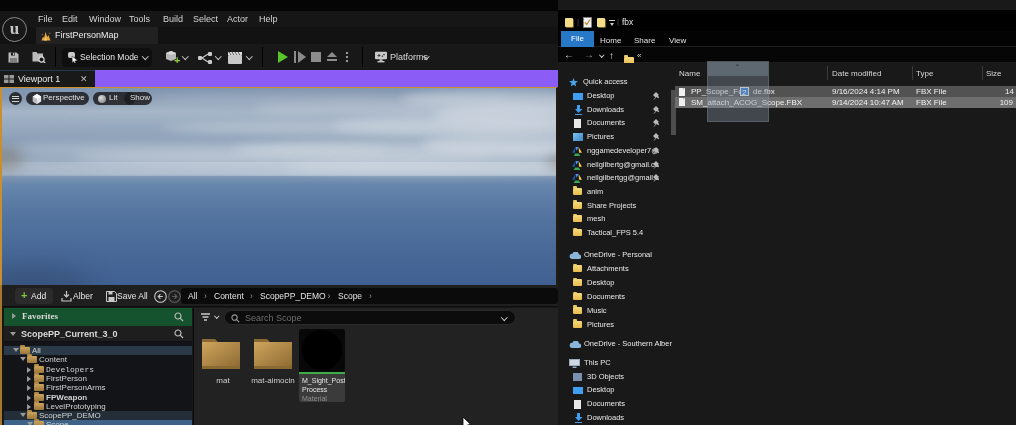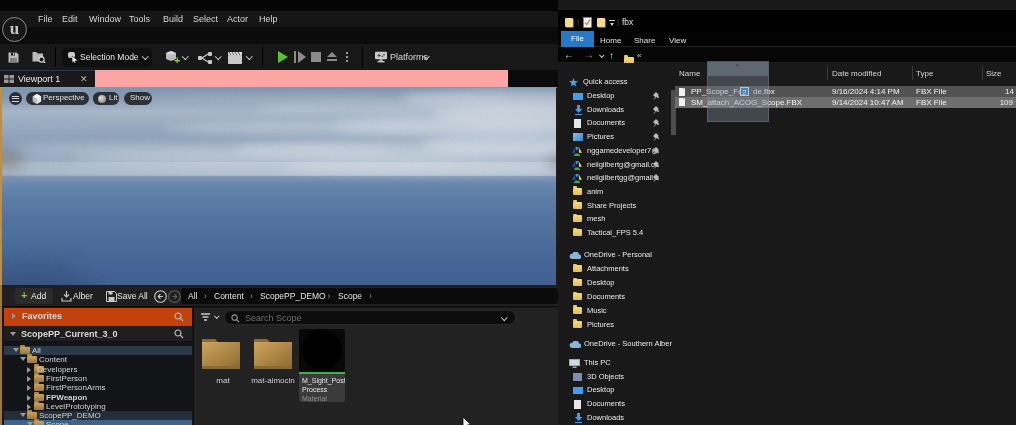--- a/index.html
+++ b/index.html
@@ -8,21 +8,21 @@
   
   #ue { position:absolute; left:0; top:0; width:558px; height:425px; background:#0b0b0b; }
   #ue-menurow { position:absolute; left:0; top:11px; width:558px; height:16px; background:#161616; }
   #ue-topblack { position:absolute; left:0; top:0; width:558px; height:11px; background:#050505; }
   .menu { position:absolute; top:2.5px; font-size:9px; color:#d4d4d4; }
   #ue-logo { position:absolute; left:2px; top:17px; width:25px; height:25px; border-radius:50%; background:#181818; border:1.5px solid #8a8a8a; z-index:5; }
   #ue-logo span { position:absolute; left:50%; top:50%; transform:translate(-50%,-54%); font-family:"Liberation Serif",serif; font-weight:bold; font-size:17px; color:#c4c4c4; }
   #ue-tabrow { position:absolute; left:0; top:27px; width:558px; height:17px; background:#121212; }
   #ue-maptab { position:absolute; left:36px; top:0; width:122px; height:17px; background:#212121; }
   #ue-toolbar { position:absolute; left:0; top:44px; width:558px; height:26px; background:#181818; }
-  #ue-vprow { position:absolute; left:0; top:70px; width:508px; height:17px; background:#fca5a5; }
+  #ue-vprow { position:absolute; left:0; top:70px; width:558px; height:17px; background:#8b5cf6; }
   #ue-vptab { position:absolute; left:0; top:0; width:95px; height:17px; background:#191919; border-top:1px solid #253a4d; }
   
   #vp { position:absolute; left:0; top:87px; width:558px; height:198px; background:#4f6f9d; border-top:1.5px solid #c98f2e; border-left:2px solid #c98f2e; border-right:2px solid #241a10; }
   #sky { position:absolute; inset:0; overflow:hidden;
     background:linear-gradient(180deg,
       #7e95af 0%, #8799b2 5%, #9daec2 12%, #99abc0 18%, #8da1b9 26%,
       #93a6bc 33%, #a2b2c5 40%, #9fb0c4 43.6%, #8097b5 45%, #7590b1 46.5%,
       #6887ad 49%, #5e7ea8 55%, #53739f 67%, #4a6b99 80%, #436394 94%, #3f6090 100%);
   }
   .cloud { position:absolute; background:#d9dfe6; border-radius:50%; filter:blur(5px); }
@@ -73,20 +73,31 @@
   <div id="ue-menurow">
     <span class="menu" style="left:38px">File</span>
     <span class="menu" style="left:62px">Edit</span>
     <span class="menu" style="left:89px">Window</span>
     <span class="menu" style="left:129px">Tools</span>
     <span class="menu" style="left:163px">Build</span>
     <span class="menu" style="left:193px">Select</span>
     <span class="menu" style="left:227px">Actor</span>
     <span class="menu" style="left:259px">Help</span>
   </div>
+  <div id="ue-tabrow">
+    <div id="ue-maptab">
+      <svg width="10" height="10" style="position:absolute;left:5px;top:4px" viewBox="0 0 10 10">
+          <path d="M0.5 9.5 L2 5.5 L3 7 L4.6 1 L6.2 6 L7.4 4 L9.5 9.5 Z" fill="#e8a33d"></path>
+          <path d="M3 9.5 L4.6 5.5 L6 9.5Z" fill="#f6cf6a"></path>
+          <rect x="0.8" y="3.2" width="0.9" height="0.9" fill="#e8a33d"></rect>
+          <rect x="8.2" y="1.8" width="0.9" height="0.9" fill="#e8a33d"></rect>
+        </svg>
+      <span style="position:absolute;left:19px;top:3px;font-size:9px;color:#ececec;">FirstPersonMap</span>
+    </div>
+  </div>
   <div id="ue-logo">
       <span>u</span>
     </div>
   <div id="ue-toolbar">
 
     <svg width="11" height="11" style="position:absolute;left:8px;top:8px" viewBox="0 0 11 11">
         <path d="M0.5 0.5 h8 l2 2 v8 h-10z" fill="#b9b9b9"></path>
         <rect x="3" y="0.5" width="4" height="3" fill="#1a1a1a"></rect>
         <rect x="5" y="1" width="1.4" height="2" fill="#b9b9b9"></rect>
         <rect x="2" y="6" width="7" height="4.5" fill="#808080"></rect>
@@ -193,21 +204,21 @@
       <div style="position:absolute;left:3px;top:6px;width:7px;height:1.2px;background:#d4d4d4;"></div>
       <div style="position:absolute;left:3px;top:8.5px;width:7px;height:1.2px;background:#d4d4d4;"></div>
     </div>
     <div class="pill" style="left:24px;top:4px;padding-left:17px;width:63px;">
       <svg width="10" height="10" style="position:absolute;left:6px;top:1.5px" viewBox="0 0 12 12">
           <path d="M6 0 L11 3 L11 9 L6 12 L1 9 L1 3Z" fill="#e6e6e6"></path>
           <path d="M6 0 L11 3 L6 6 L1 3Z" fill="#fff"></path>
           <path d="M6 6 L6 12 L1 9 L1 3Z" fill="#bdbdbd"></path>
         </svg>
       Perspective</div>
-    <div class="pill" style="left:91px;top:4px;padding-left:16px;width:26px;border-radius:6px;">
+    <div class="pill" style="left:91px;top:4px;padding-left:16px;width:42px;border-radius:6px;">
       <div style="position:absolute;left:5px;top:2.5px;width:8px;height:8px;border-radius:50%;background:radial-gradient(circle at 35% 35%, #ddd, #777);"></div>
       Lit</div>
     <div class="pill" style="left:122px;top:4px;width:28px;text-align:center;">Show</div>
   </div>
   <div id="cb">
     <div id="cb-toolbar">
       <div style="position:absolute;left:13px;top:3px;width:38px;height:16px;background:#2b2b2b;border-radius:3px;">
         <span style="position:absolute;left:6px;top:1px;color:#7ec83a;font-size:11px;font-weight:bold;">+</span>
         <span style="position:absolute;left:16px;top:3px;color:#efefef;font-size:8.5px;">Add</span>
       </div>
@@ -235,21 +246,21 @@
         <span class="crumb" style="position:absolute;left:23px;top:3px;color:#999;">›</span>
         <span class="crumb" style="position:absolute;left:33px;top:3px;">Content</span>
         <span class="crumb" style="position:absolute;left:69px;top:3px;color:#999;">›</span>
         <span class="crumb" style="position:absolute;left:79px;top:3px;">ScopePP_DEMO</span>
         <span class="crumb" style="position:absolute;left:146.5px;top:3px;color:#999;">›</span>
         <span class="crumb" style="position:absolute;left:157px;top:3px;">Scope</span>
         <span class="crumb" style="position:absolute;left:188px;top:3px;color:#999;">›</span>
       </div>
     </div>
     <div id="cb-left">
-      <div style="position:absolute;left:0;top:0;width:188px;height:30px;background:#c2410c;border-bottom:1px solid #101010;">
+      <div style="position:absolute;left:0;top:0;width:188px;height:30px;background:#14532d;border-bottom:1px solid #101010;font-family:Liberation Serif, serif;">
         <span class="tri-r" style="position:absolute;left:8px;top:5px;"></span>
         <span style="position:absolute;left:18px;top:3px;font-size:9px;color:#dadada;font-weight:bold;">Favorites</span>
         <svg width="10" height="10" style="position:absolute;left:170px;top:4px" viewBox="0 0 10 10">
             <circle cx="4" cy="4" r="3" fill="none" stroke="#b9b9b9" stroke-width="1.2"></circle>
             <line x1="6.2" y1="6.2" x2="9" y2="9" stroke="#b9b9b9" stroke-width="1.2"></line>
           </svg>
       </div>
       <div style="position:absolute;left:0;top:18px;width:188px;height:16px;background:#1e1e1e;border-bottom:1px solid #101010;">
         <span class="tri-d" style="position:absolute;left:6px;top:6px;"></span>
         <span style="position:absolute;left:17px;top:3px;font-size:9px;color:#dadada;font-weight:bold;">ScopePP_Current_3_0</span>
@@ -264,21 +275,21 @@
           <span class="tl" style="left:28px;">All</span>
         </div>
       <div class="treerow" style="top:47.3px;">
           <span class="tri-d" style="left:16px;"></span>
           <span class="fold" style="left:23px;"></span>
           <span class="tl" style="left:35px;">Content</span>
         </div>
       <div class="treerow" style="top:56.6px;">
           <span class="tri-r" style="left:23px;"></span>
           <span class="fold" style="left:30px;"></span>
-          <span class="tl" style="left:33px;">Developers</span>
+          <span class="tl" style="left:42px;font-family:Liberation Mono, monospace;">Developers</span>
         </div>
       <div class="treerow" style="top:75.2px;">
           <span class="tri-r" style="left:23px;"></span>
           <span class="fold" style="left:30px;"></span>
           <span class="tl" style="left:42px;">FirstPersonArms</span>
         </div>
       <div class="treerow" style="top:65.9px;">
           <span class="tri-r" style="left:23px;"></span>
           <span class="fold" style="left:30px;"></span>
           <span class="tl" style="left:42px;">FirstPerson</span>

